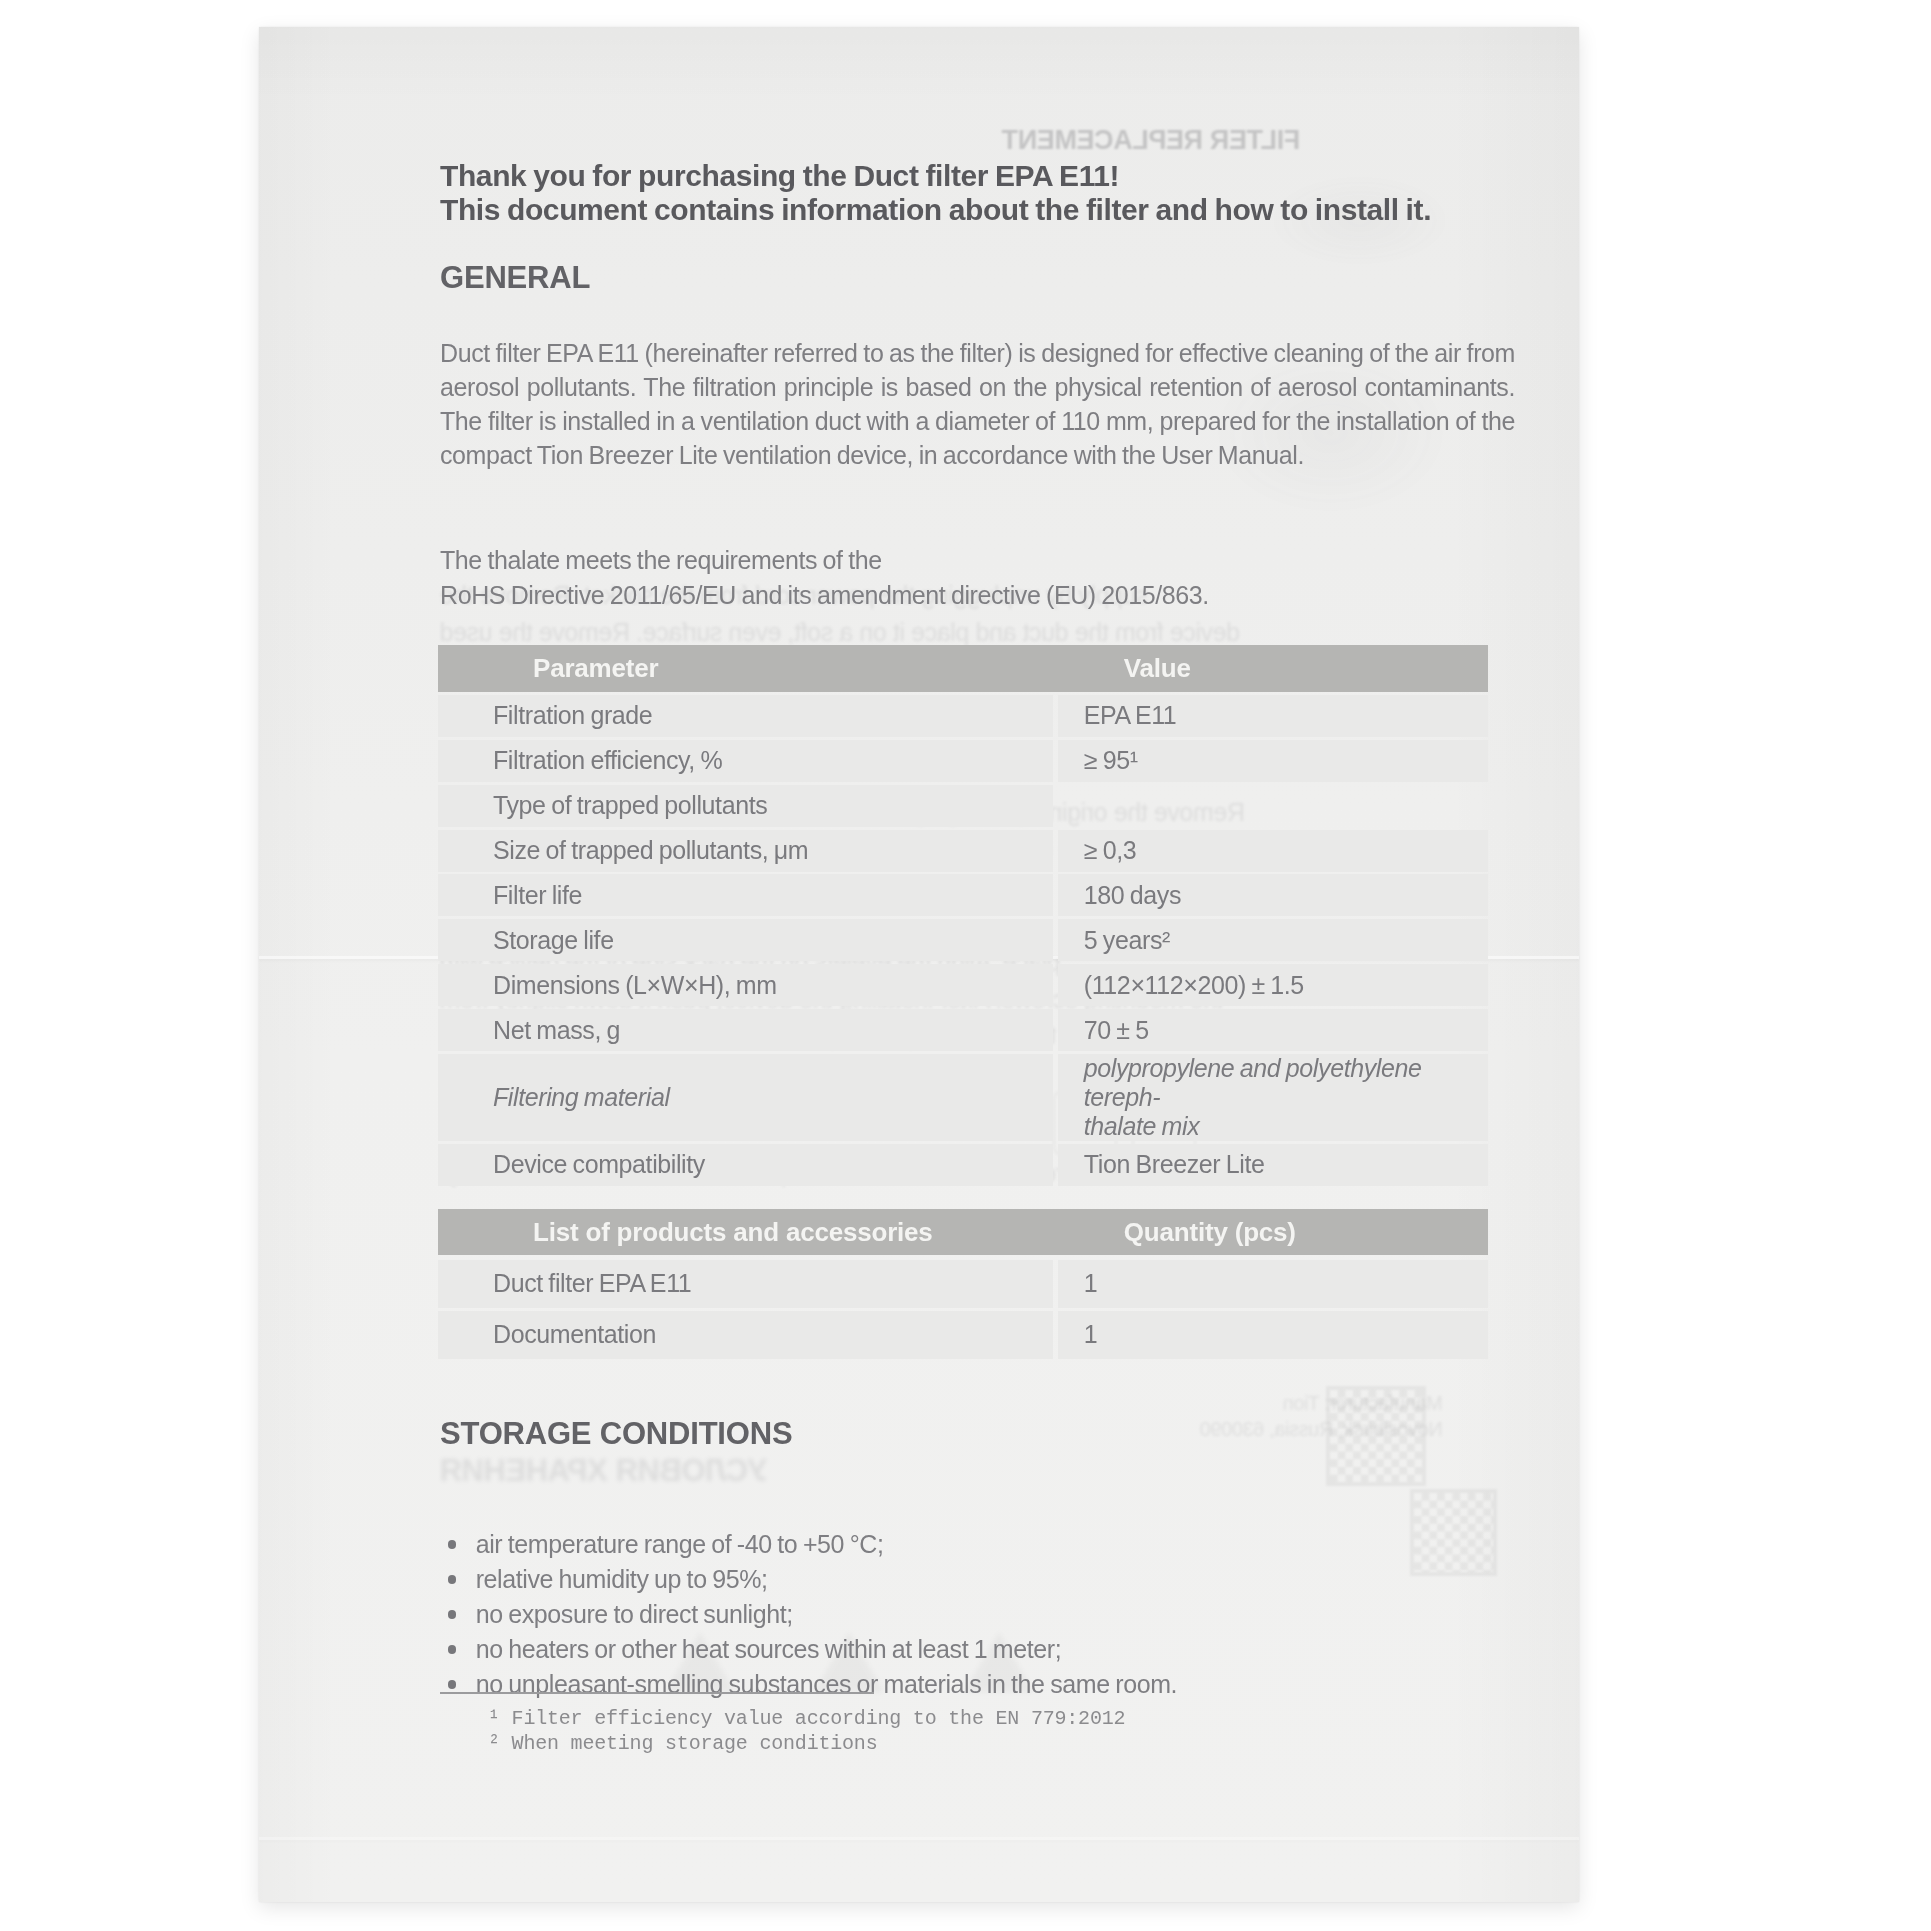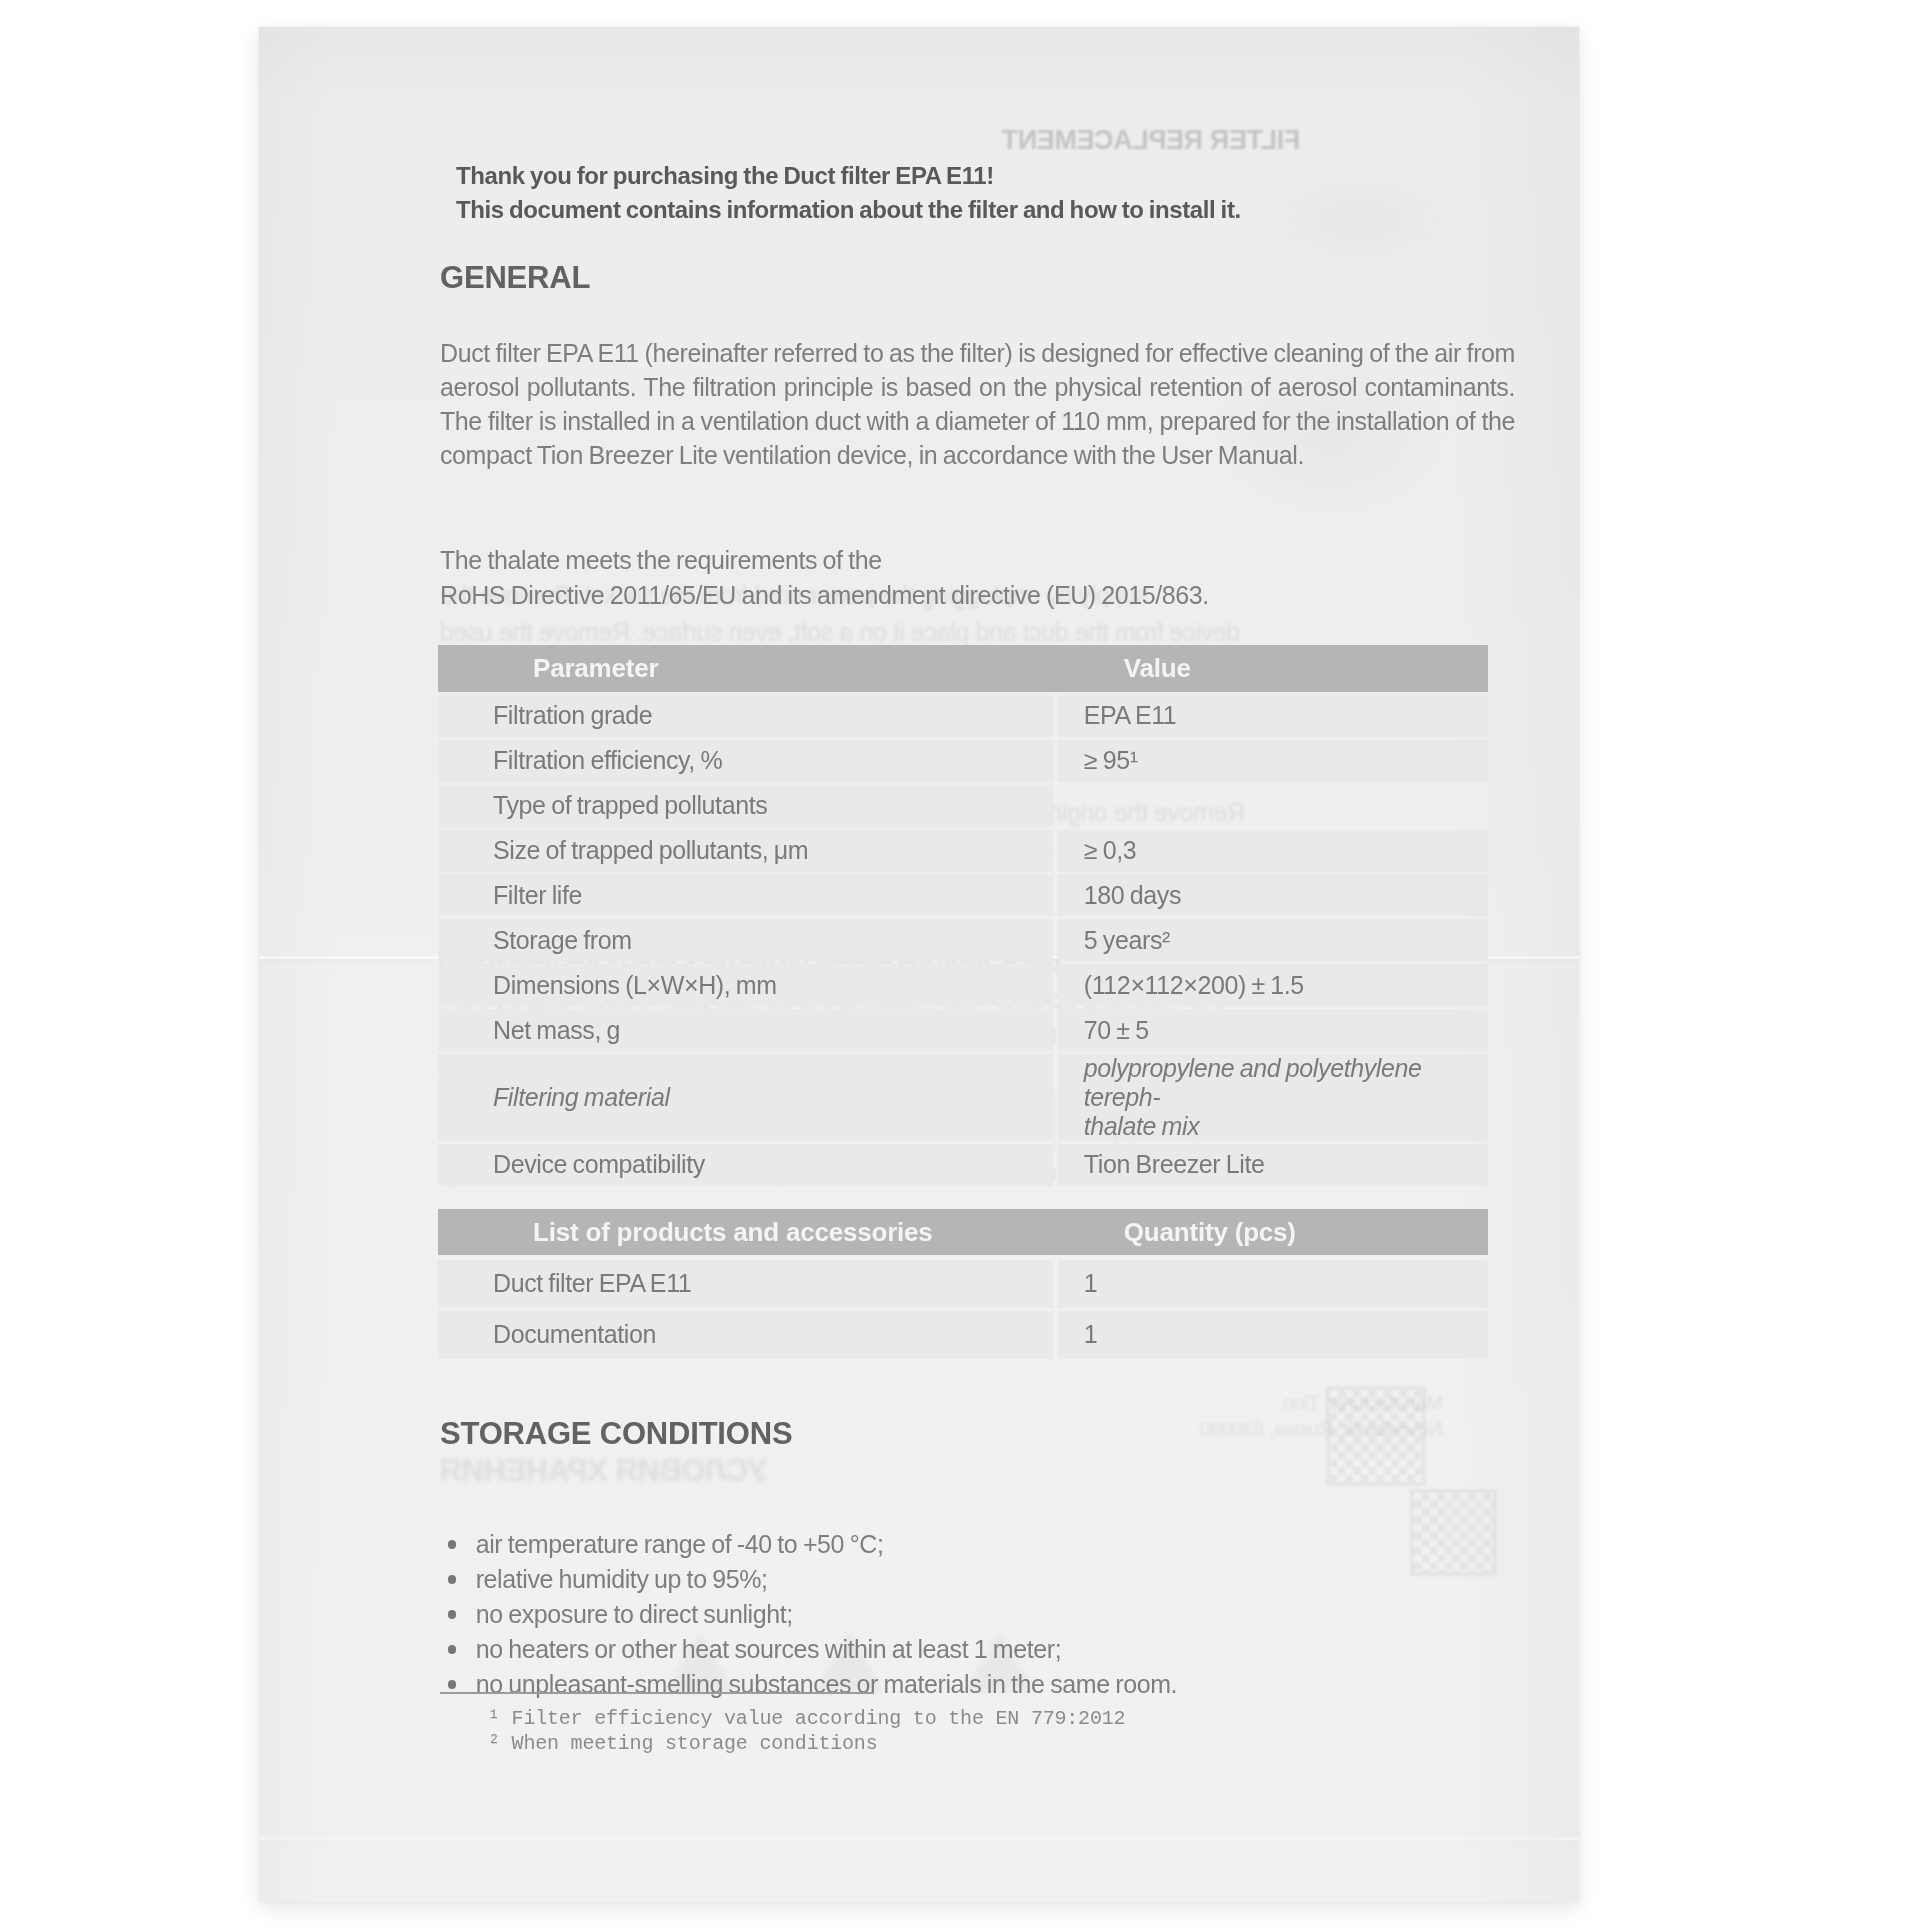--- a/index.html
+++ b/index.html
@@ -7,21 +7,21 @@
   .page{position:relative;width:1931px;height:1931px;background:#ffffff;overflow:hidden;}
   .paper{position:absolute;left:259px;top:27px;width:1320px;height:1875px;
     background:linear-gradient(180deg,#ececeb 0%,#eeeeed 28%,#f0f0ef 55%,#f1f1f0 100%);
     box-shadow:0 5.8px 19.3px rgba(0,0,0,0.10),0 0 1.9px rgba(0,0,0,0.08);}
   .paper::before{content:"";position:absolute;inset:0;pointer-events:none;
     background:linear-gradient(90deg,rgba(0,0,0,0.018),rgba(0,0,0,0) 6%,rgba(0,0,0,0) 90%,rgba(0,0,0,0.025)),
                linear-gradient(180deg,rgba(0,0,0,0.02),rgba(0,0,0,0) 4%);}
   .content{position:absolute;inset:0;filter:blur(0.3px);}
   .txt{position:absolute;color:#7e7e82;font-size:25px;letter-spacing:-0.4px;word-spacing:-1px;
     line-height:34px;white-space:nowrap;}
-  .intro{font-weight:bold;color:#59595d;font-size:24px;line-height:34px;margin-left:16px;}
+  .intro{font-weight:bold;color:#59595d;font-size:30px;line-height:34px;}
   .h1{position:absolute;font-weight:bold;color:#626266;font-size:31px;line-height:32px;
     letter-spacing:-0.2px;white-space:nowrap;}
   .para{white-space:normal;text-align:justify;}
   .doc-table{position:absolute;left:179px;width:1050px;}
   .t-header{display:flex;height:47px;background:#b5b5b3;padding-left:40px;}
   .t-header .hc{line-height:47px;color:#f4f4f2;font-weight:bold;font-size:26px;
     letter-spacing:-0.2px;white-space:nowrap;overflow:hidden;}
   .c1{width:615px;margin-right:4.8px;padding-left:55px;box-sizing:border-box;}
   .c2{flex:1;padding-left:26px;box-sizing:border-box;}
   .t-row{display:flex;margin-top:2.9px;}
@@ -129,21 +129,21 @@
         </div>
         <div class="t-row">
           <div class="cell c1">Size of trapped pollutants, μm</div>
           <div class="cell c2">≥ 0,3</div>
         </div>
         <div class="t-row">
           <div class="cell c1">Filter life</div>
           <div class="cell c2">180 days</div>
         </div>
         <div class="t-row">
-          <div class="cell c1">Storage from</div>
+          <div class="cell c1">Storage life</div>
           <div class="cell c2">5 years²</div>
         </div>
         <div class="t-row">
           <div class="cell c1">Dimensions (L×W×H), mm</div>
           <div class="cell c2">(112×112×200) ± 1.5</div>
         </div>
         <div class="t-row">
           <div class="cell c1">Net mass, g</div>
           <div class="cell c2">70 ± 5</div>
         </div>

